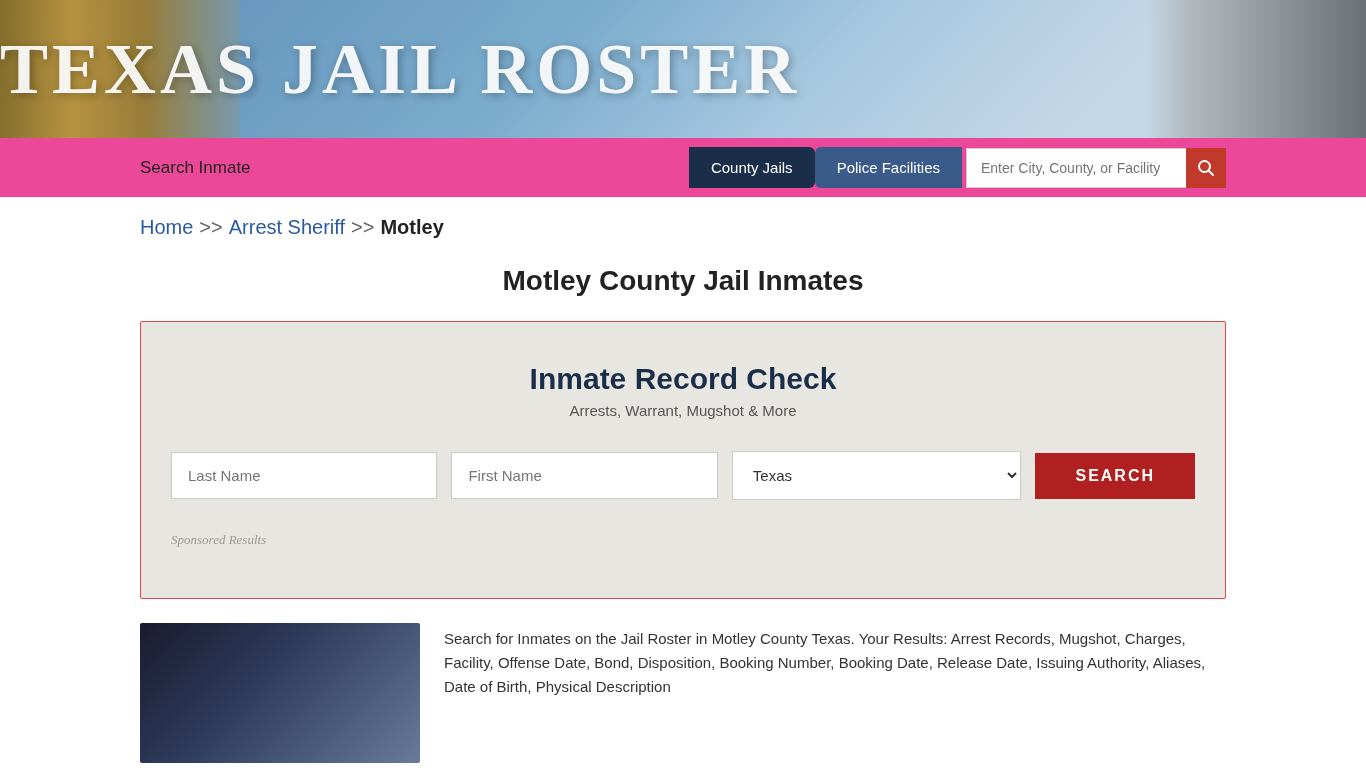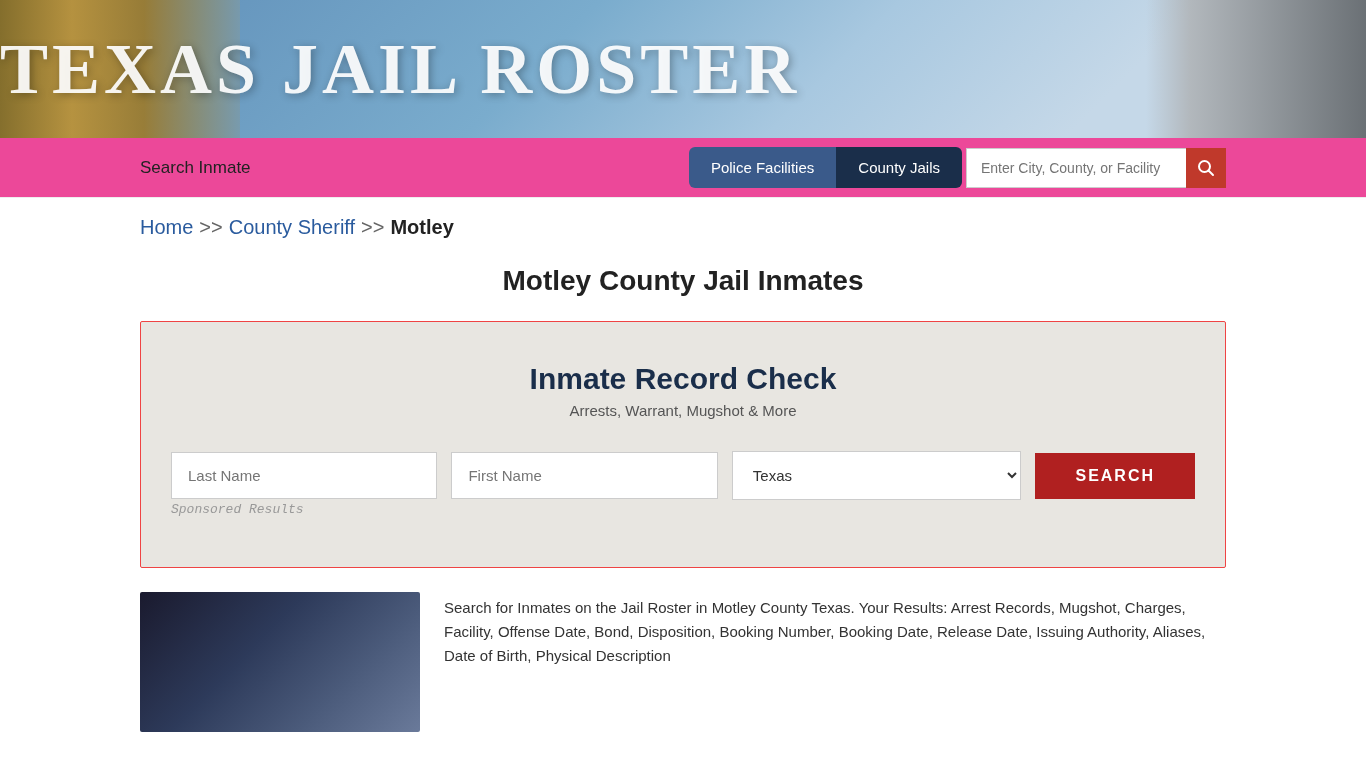--- a/index.html
+++ b/index.html
@@ -199,24 +199,24 @@
       color: #fff;
       border: none;
       padding: 14px 40px;
       font-size: 16px;
       font-weight: bold;
       letter-spacing: 2px;
       cursor: pointer;
       font-family: Arial, sans-serif;
     }
     .sponsored-results {
-      margin-top: 2px;
+      margin-top: 32px;
       font-size: 13px;
       color: #999;
-      font-family: Liberation Mono, monospace;
+      font-family: Liberation Serif, serif;
       font-style: italic;
     }
 
     
     #bottom-section {
       margin: 0 140px;
       display: flex;
       gap: 24px;
       align-items: flex-start;
     }
@@ -240,38 +240,38 @@
 
 <div id="header-banner">
   <div class="banner-left-img"></div>
   <div class="banner-right-img"></div>
   <span class="banner-title">Texas Jail Roster</span>
 </div>
 
 <div id="nav-bar">
   <span id="search-inmate-label">Search Inmate</span>
   <div class="nav-buttons">
+    <button class="nav-btn nav-btn-county">County Jails</button>
     <button class="nav-btn nav-btn-police">Police Facilities</button>
-    <button class="nav-btn nav-btn-county">County Jails</button>
   </div>
   <div class="search-field-wrap">
     <input type="text" placeholder="Enter City, County, or Facility" style="">
     <button class="search-icon-btn">
       <svg width="18" height="18" viewBox="0 0 18 18" fill="none" xmlns="http://www.w3.org/2000/svg">
         <circle cx="7.5" cy="7.5" r="5.5" stroke="white" stroke-width="2"></circle>
         <line x1="11.5" y1="11.5" x2="16" y2="16" stroke="white" stroke-width="2" stroke-linecap="round"></line>
       </svg>
     </button>
   </div>
 </div>
 
 <div id="breadcrumb">
   <a class="breadcrumb-link">Home</a>
   <span class="breadcrumb-sep">&gt;&gt;</span>
-  <a class="breadcrumb-link">County Sheriff</a>
+  <a class="breadcrumb-link">Arrest Sheriff</a>
   <span class="breadcrumb-sep">&gt;&gt;</span>
   <span class="breadcrumb-current">Motley</span>
 </div>
 
 <div id="page-title">Motley County Jail Inmates</div>
 
 <div id="inmate-check-section">
   <h2>Inmate Record Check</h2>
   <p class="subtitle">Arrests, Warrant, Mugshot &amp; More</p>
   <div class="search-row">

